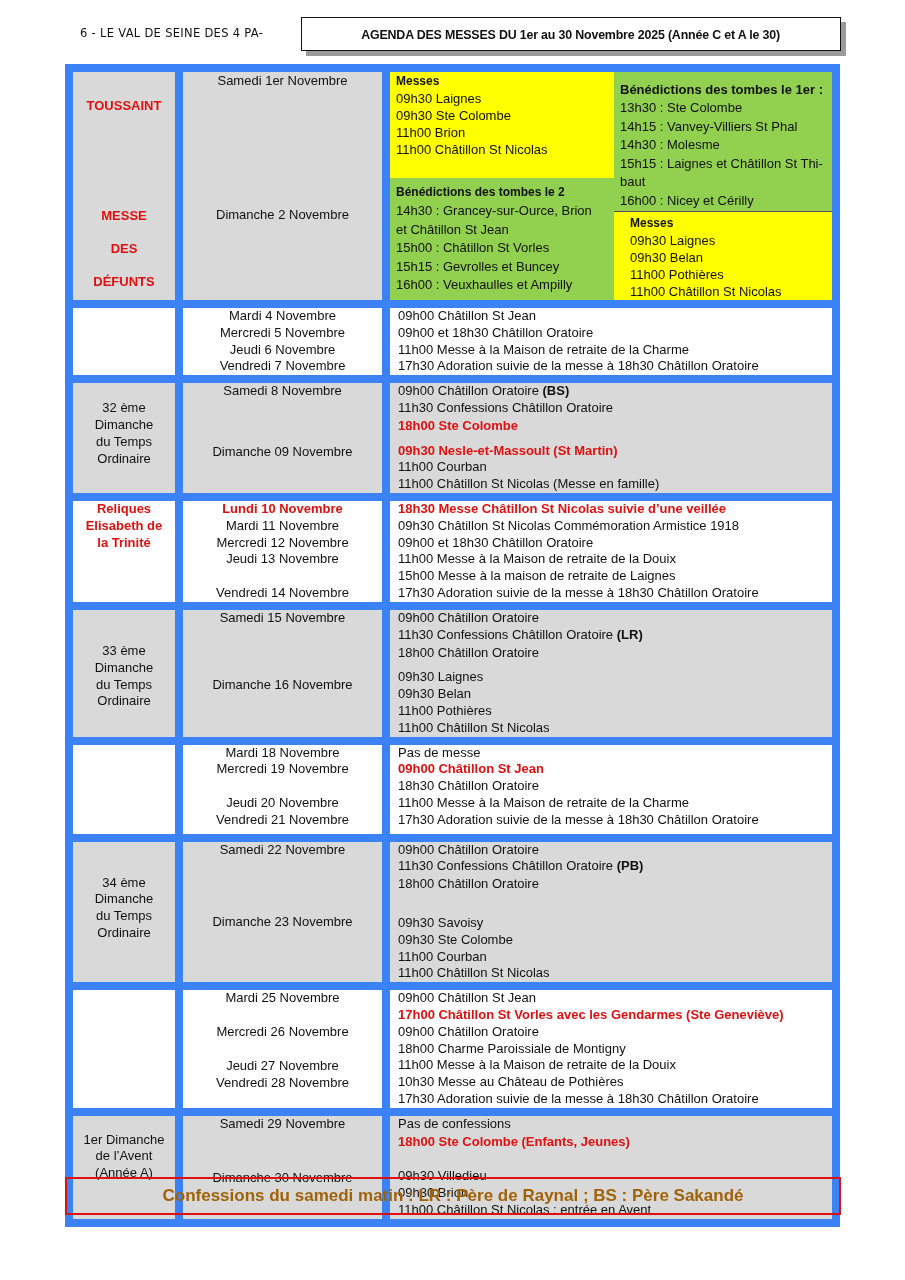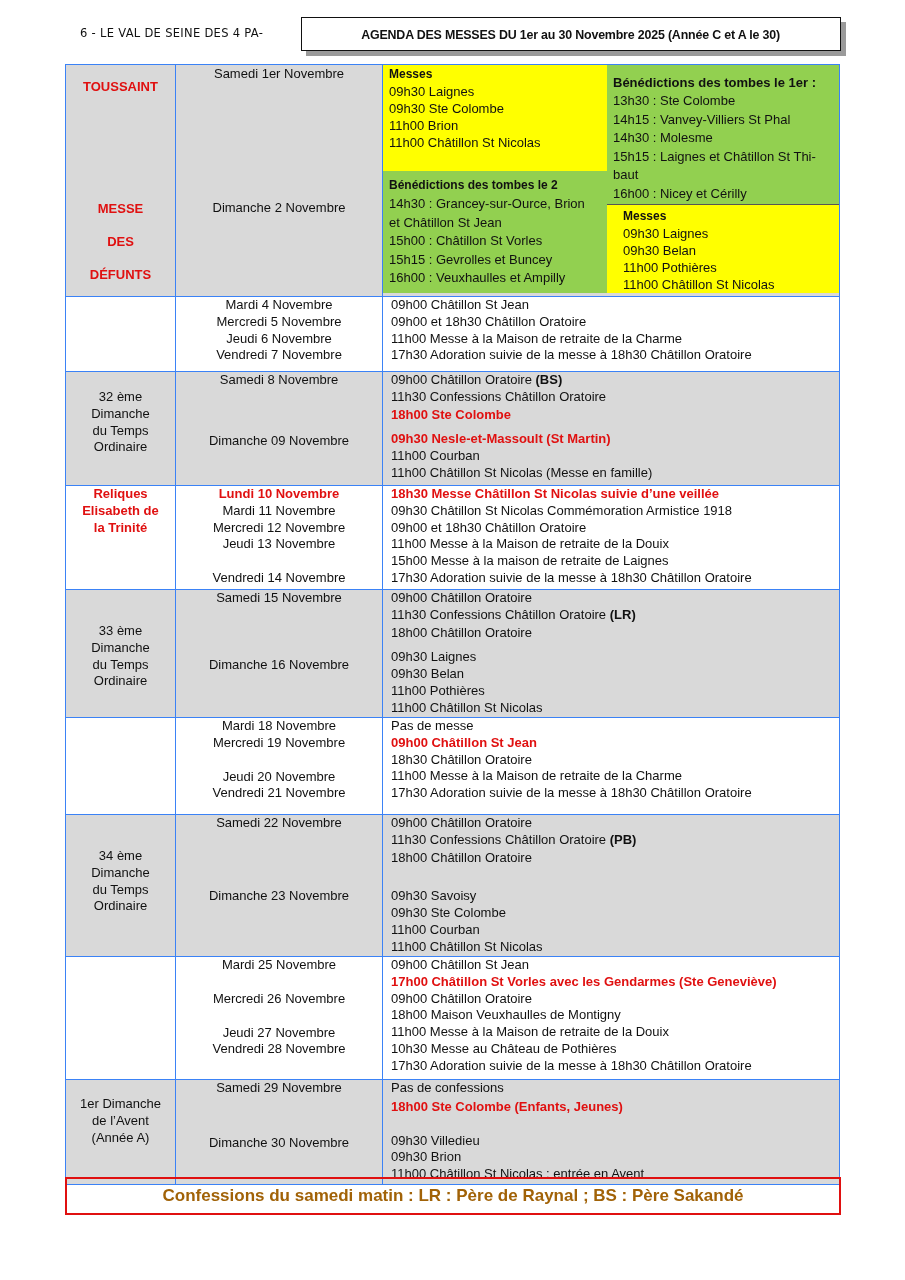--- a/index.html
+++ b/index.html
@@ -4,21 +4,21 @@
 <style>
   * { box-sizing: border-box; margin: 0; padding: 0; }
   html, body { width: 905px; height: 1280px; background: #ffffff; }
   body { position: relative; font-family: "Liberation Sans", sans-serif; color: #111; overflow: hidden; }
 
   .hdr-left { position: absolute; left: 80px; top: 26px; font-family: "DejaVu Sans", sans-serif; font-size: 11.5px; letter-spacing: 0.3px; color: #111; }
   .hdr-box { position: absolute; left: 301px; top: 17px; width: 540px; height: 34px; border: 1.5px solid #111; background: #fff; box-shadow: 5px 5px 0 #9a9a9a; display: flex; align-items: center; justify-content: center; }
   .hdr-box span { font-weight: bold; font-size: 13.5px; letter-spacing: -0.2px; transform: scaleX(0.92); display: inline-block; }
 
   table.agenda { position: absolute; left: 65px; top: 64px; width: 775px; border-collapse: collapse; font-size: 13px; line-height: 16.8px; }
-  table.agenda td { border: 1px solid #3b82f6; vertical-align: top; padding: 0; }
+  table.agenda td { border: 8px solid #3b82f6; vertical-align: top; padding: 0; }
   td.c1 { width: 110px; text-align: center; }
   td.c2 { width: 207px; text-align: center; }
   td.c3 { padding-left: 8px !important; margin-left: 26px; }
   tr.grey td { background: #d9d9d9; }
   tr.white td { background: #ffffff; }
   .red { color: #e01010; }
   .b { font-weight: bold; }
   .line { white-space: nowrap; }
   .gap2 { height: 8px; }
 
@@ -47,21 +47,21 @@
 <div class="hdr-box">
   <span>AGENDA DES MESSES DU  1er  au 30 Novembre  2025 (Année C et A le 30)</span>
 </div>
 
 <table class="agenda">
 
   <tbody>
       <tr class="grey r1">
     <td class="c1">
       <div class="first-c1">
-        <div style="top:14px">TOUSSAINT</div>
+        <div style="top:26px">TOUSSAINT</div>
         <div style="top:136px">MESSE</div>
         <div style="top:169px">DES</div>
         <div style="top:202px">DÉFUNTS</div>
       </div>
     </td>
     <td class="c2">
       <div class="first-c2">
         <div style="top:1px">Samedi  1er Novembre</div>
         <div style="top:135px">Dimanche 2 Novembre</div>
       </div>
@@ -242,21 +242,21 @@
       <div style="height:17px"></div>
       <div>Mercredi 26 Novembre</div>
       <div style="height:17px"></div>
       <div>Jeudi 27 Novembre</div>
       <div>Vendredi 28 Novembre</div>
     </td>
     <td class="c3">
       <div class="line">09h00 Châtillon St Jean</div>
       <div class="line red b">17h00 Châtillon St Vorles avec les Gendarmes (Ste Geneviève)</div>
       <div class="line">09h00 Châtillon Oratoire</div>
-      <div class="line">18h00 Maison Veuxhaulles de Montigny</div>
+      <div class="line">18h00 Charme Paroissiale de Montigny</div>
       <div class="line">11h00 Messe à la Maison de retraite de la Douix</div>
       <div class="line">10h30 Messe au Château de Pothières</div>
       <div class="line">17h30 Adoration suivie de la messe à 18h30 Châtillon Oratoire</div>
     </td>
   </tr>
 
   <tr class="grey" style="height:105px">
     <td class="c1">
       <div style="height:16px"></div>
       <div>1er Dimanche</div>

